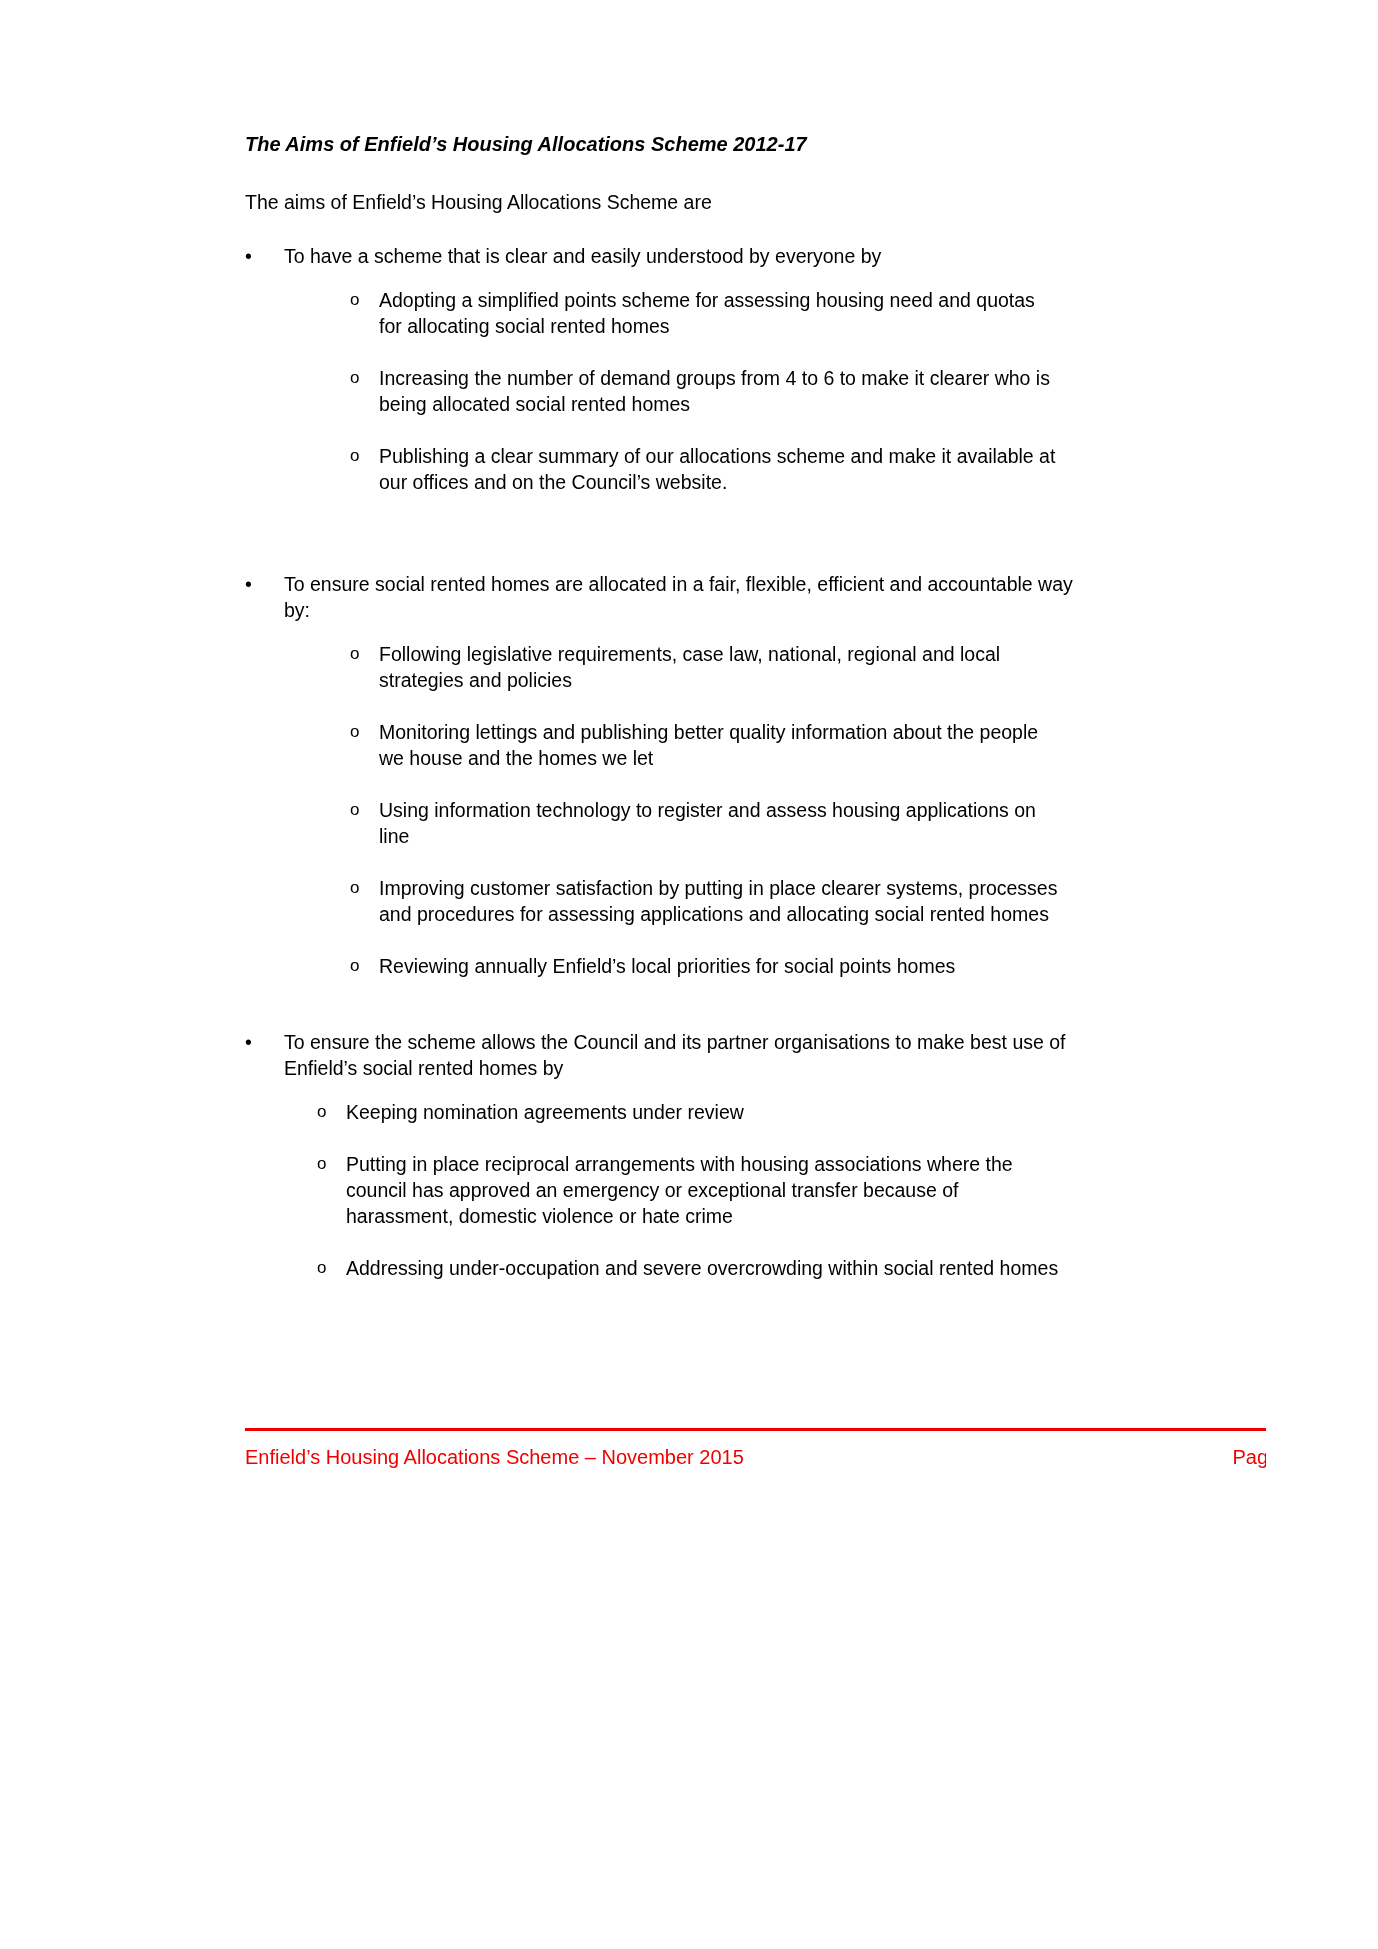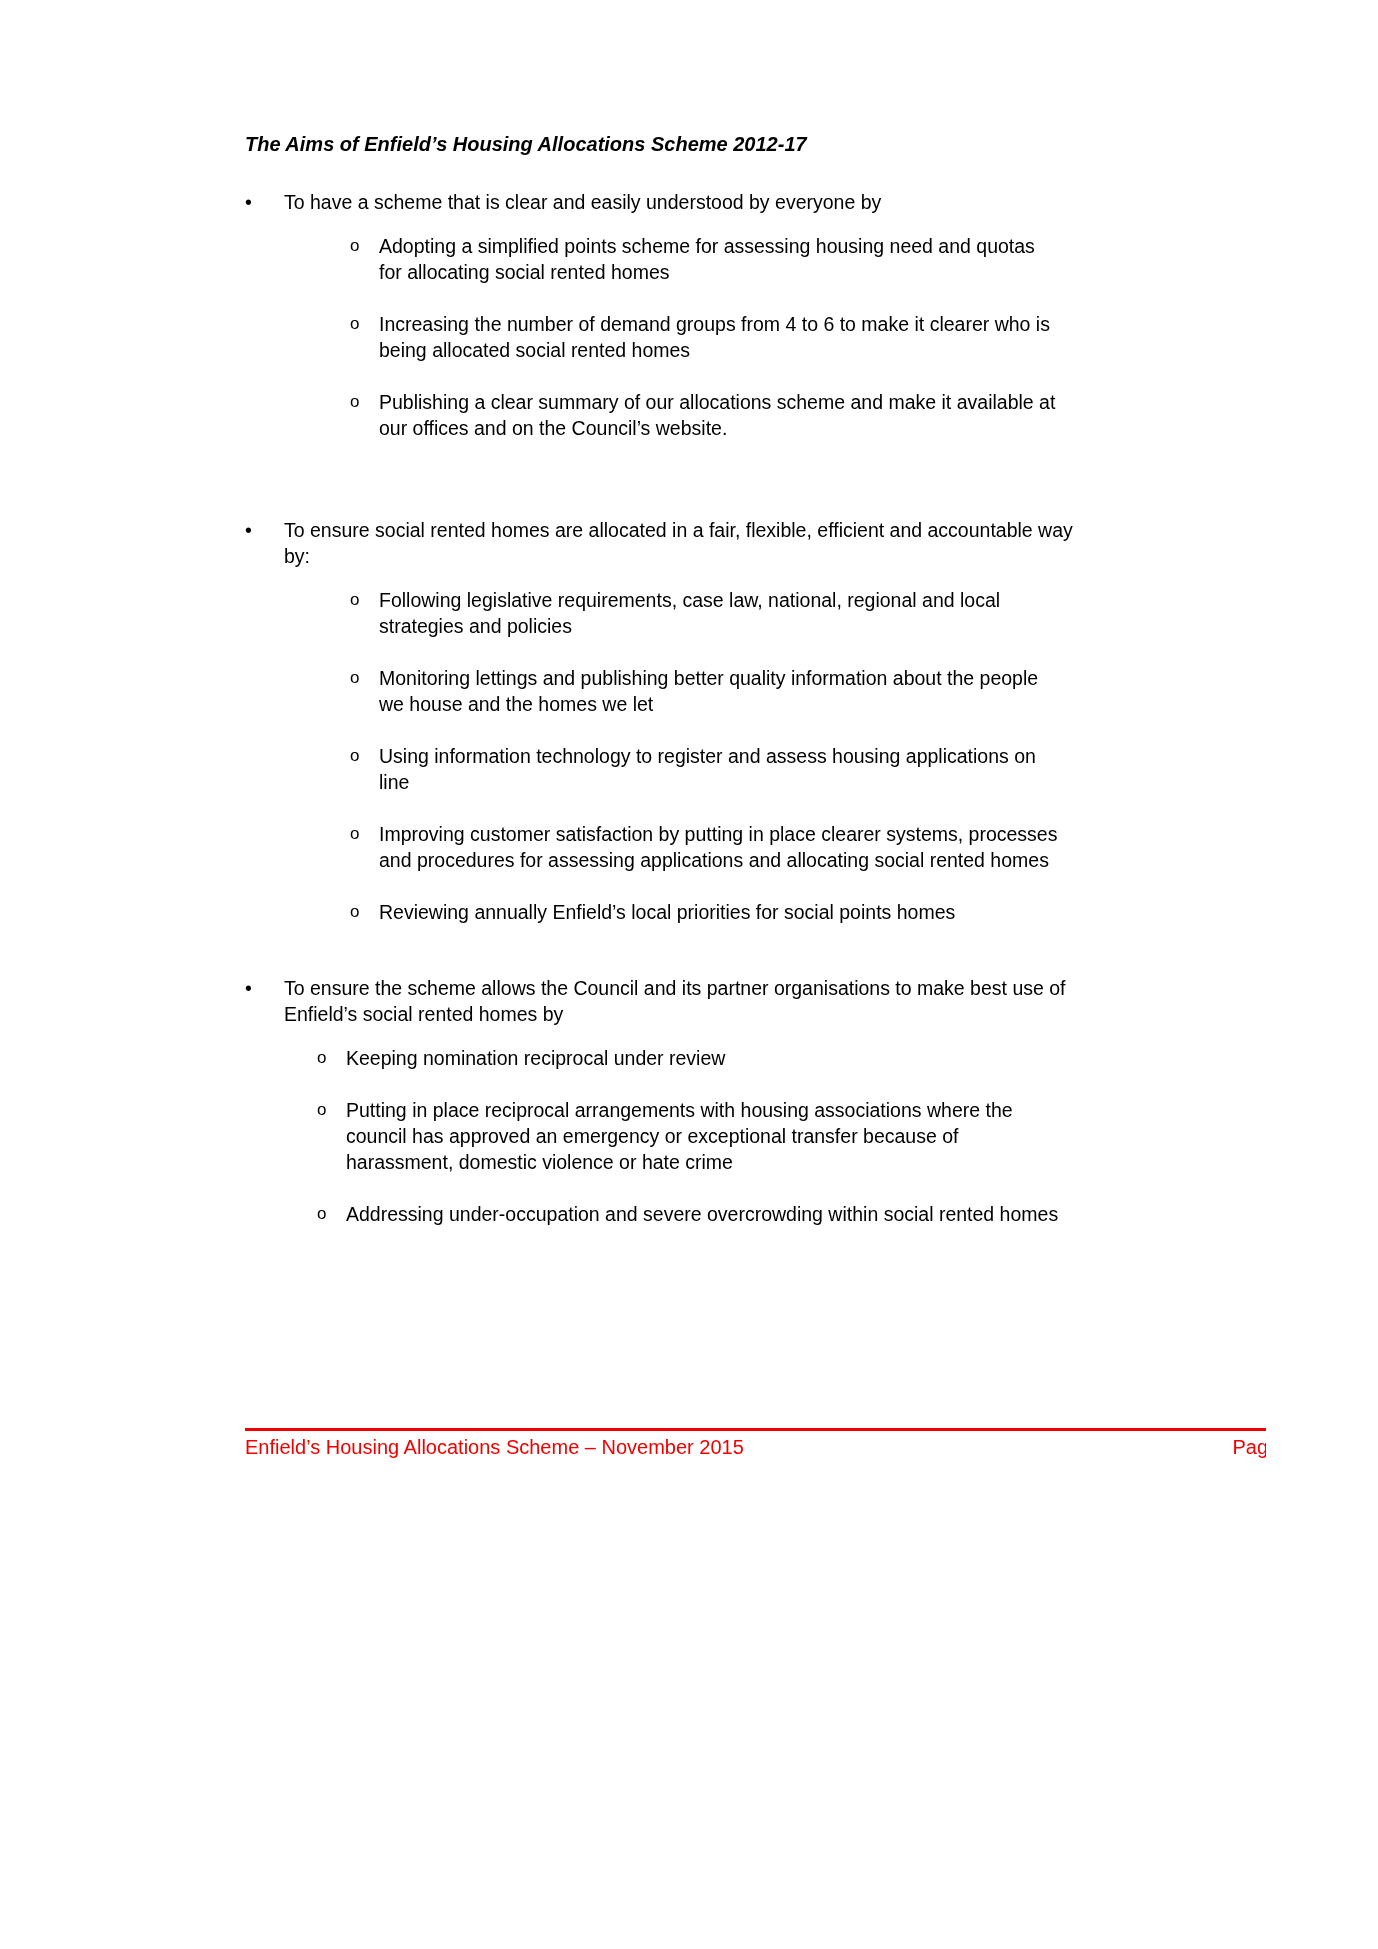--- a/index.html
+++ b/index.html
@@ -58,35 +58,36 @@
     width: 29px;
     flex: 0 0 29px;
     font-size: 17px;
   }
   .footer {
     position: absolute;
     left: 133px;
     top: 1428px;
     width: 1112px;
     border-top: 3px solid #f20000;
-    padding-top: 3px;
+    padding-top: 13px;
     display: flex;
     justify-content: space-between;
     color: #f20000;
     font-size: 20px;
   }
 </style>
 </head>
 <body>
 
 <div class="page">
   <div class="content">
 
     <h1 class="doc-title">The Aims of Enfield’s Housing Allocations Scheme 2012-17</h1>
 
+    <p class="intro">The aims of Enfield’s Housing Allocations Scheme are</p>
 
     <div class="aim">
       <span class="aim-bullet">•</span>
       <div class="aim-text"><span class="aim-heading">To have a scheme that is clear and easily understood by everyone</span><span> by</span></div>
     </div>
 
     <div class="sub-item deep">
       <span class="sub-bullet">o</span>
       <div class="sub-text">Adopting a simplified points scheme for assessing housing need and quotas for allocating social rented homes</div>
     </div>
@@ -125,21 +126,21 @@
       <div class="sub-text">Reviewing annually Enfield’s local priorities for social points homes</div>
     </div>
 
     <div class="aim gap-medium">
       <span class="aim-bullet">•</span>
       <div class="aim-text"><span class="aim-heading">To ensure the scheme allows the Council and its partner organisations to make best use of Enfield’s social rented homes</span><span> by</span></div>
     </div>
 
     <div class="sub-item shallow">
       <span class="sub-bullet">o</span>
-      <div class="sub-text">Keeping nomination reciprocal under review</div>
+      <div class="sub-text">Keeping nomination agreements under review</div>
     </div>
     <div class="sub-item shallow">
       <span class="sub-bullet">o</span>
       <div class="sub-text">Putting in place reciprocal arrangements with housing associations where the council has approved an emergency or exceptional transfer because of harassment, domestic violence or hate crime</div>
     </div>
     <div class="sub-item shallow">
       <span class="sub-bullet">o</span>
       <div class="sub-text">Addressing under-occupation and severe overcrowding within social rented homes</div>
     </div>
 

